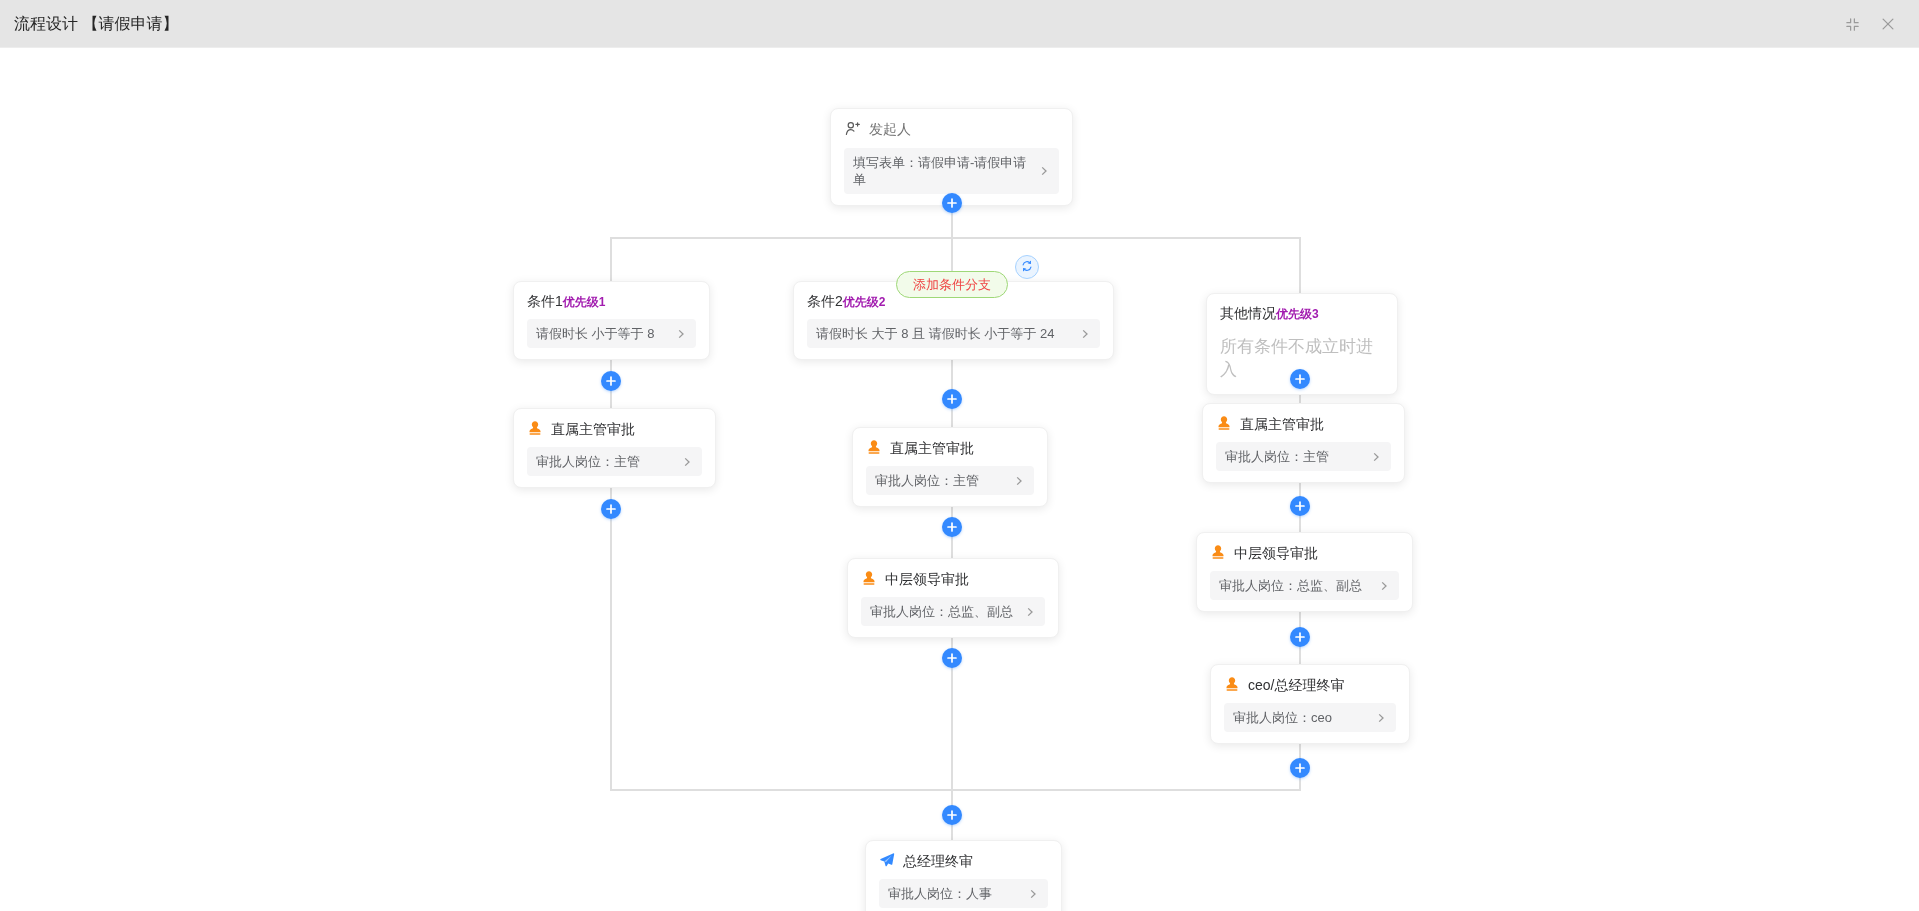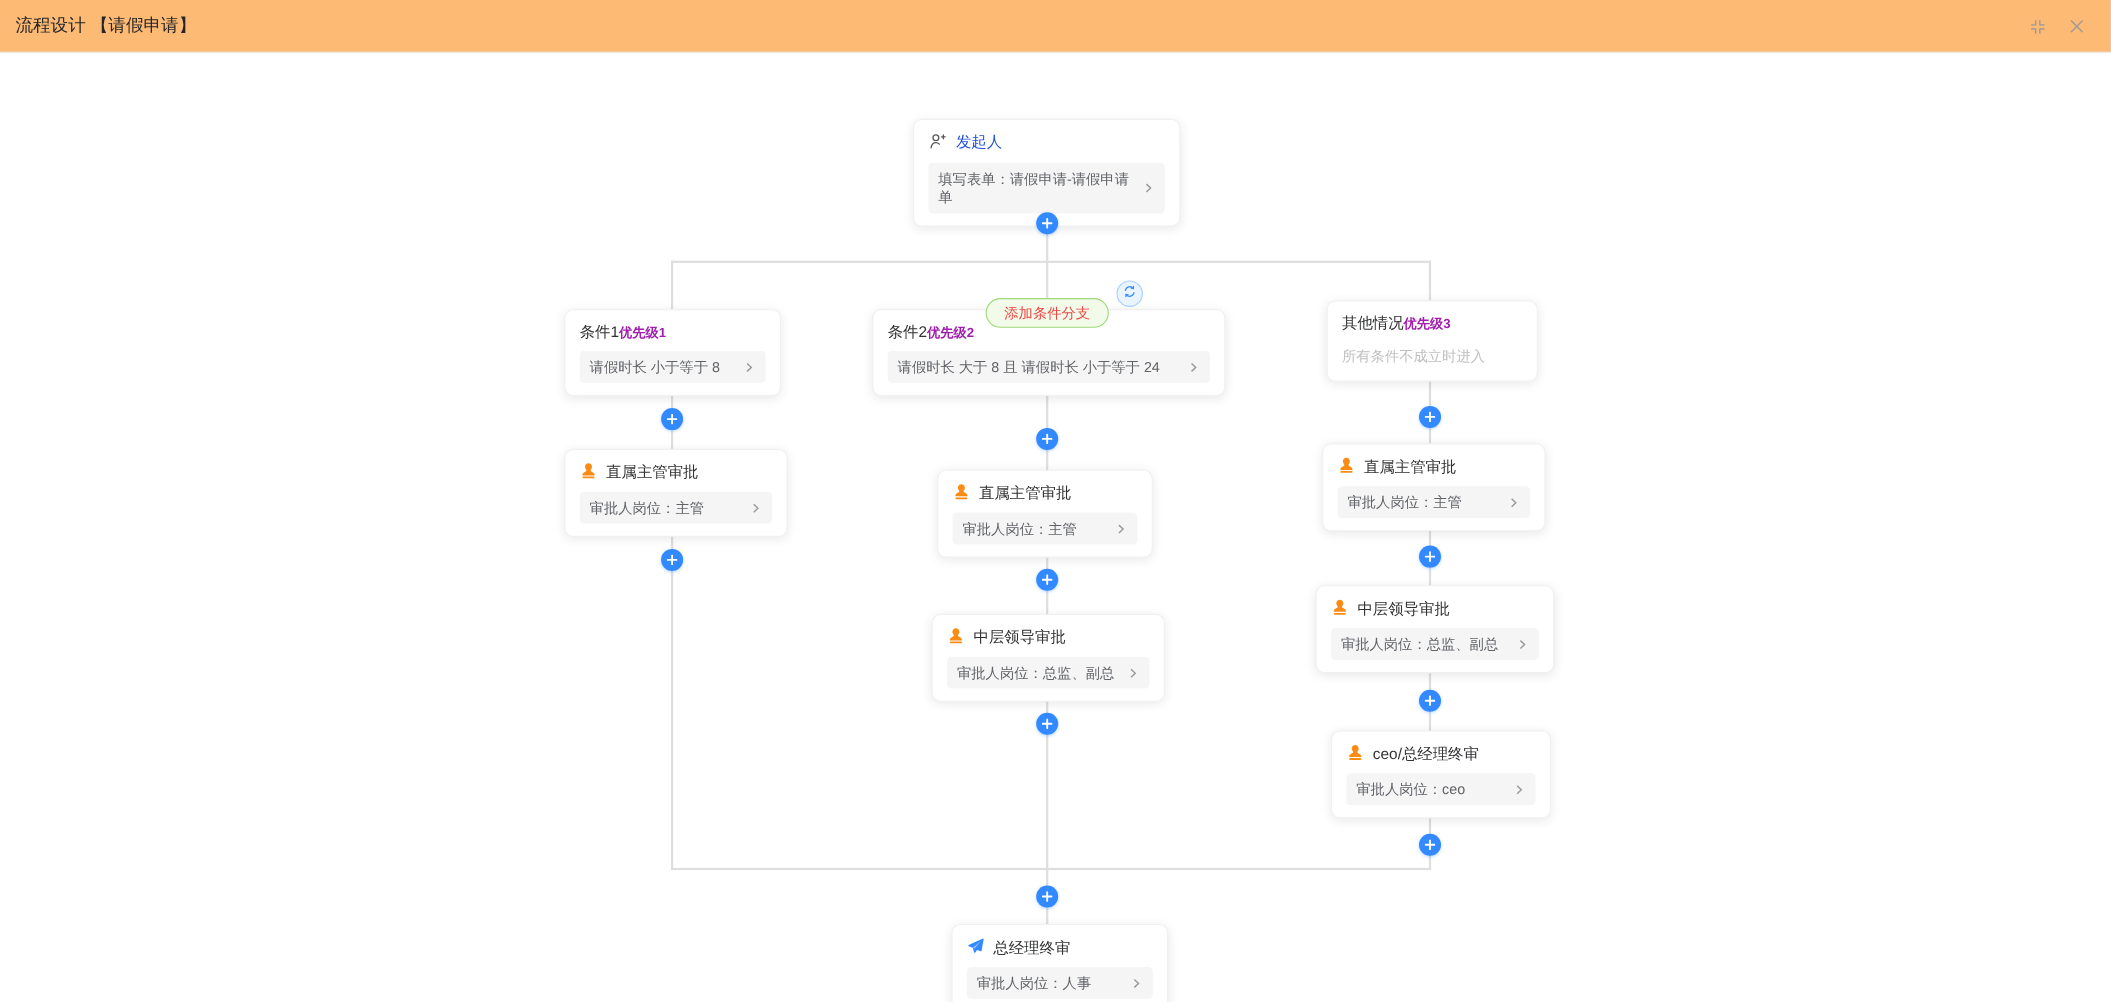--- a/index.html
+++ b/index.html
@@ -1,20 +1,20 @@
 <!DOCTYPE html>
 <html><head>
 <meta charset="utf-8">
 <style>
   * { margin:0; padding:0; box-sizing:border-box; }
   html,body { width:1919px; height:911px; overflow:hidden; background:#fff;
               font-family:"Liberation Sans","DejaVu Sans",sans-serif; }
 
   
-  .header { position:relative; height:48px; border-bottom:1px solid #ededed; background:#fdba74; }
+  .header { position:relative; height:48px; border-bottom:1px solid #ededed; background:#e5e5e5; }
   .header-title { position:absolute; left:14px; top:0; line-height:48px; font-size:16px;
                   font-weight:500; color:#262626; }
   .header-actions { position:absolute; right:22px; top:0; height:48px; display:flex; align-items:center; gap:18px; }
   .hicon { width:18px; height:18px; display:flex; align-items:center; justify-content:center; cursor:pointer; }
 
   
   .toolbar { position:absolute; top:53px; left:1329px; display:flex; align-items:center; height:29px; }
   .tool-group { display:flex; height:29px; border:1px solid #e6e6e6; border-radius:4px; background:#fff; }
   .tool-cell { display:flex; align-items:center; justify-content:center; border-right:1px solid #e6e6e6;
                cursor:pointer; color:#595959; font-size:13px; }
@@ -29,28 +29,28 @@
   .cline { position:absolute; background:#dedede; z-index:1; }
 
   .plus-btn { position:absolute; width:20px; height:20px; border-radius:50%; background:#3389ff;
               z-index:4; display:flex; align-items:center; justify-content:center; cursor:pointer;
               box-shadow:0 1px 3px rgba(51,137,255,.35); }
 
   .node { position:absolute; background:#fff; border:1px solid #f0f0f0; border-radius:8px;
           box-shadow:0 2px 10px rgba(0,0,0,.09); padding:11px 13px; z-index:3; cursor:pointer; }
   .node-title { display:flex; align-items:center; gap:8px; font-size:14px; color:#303133;
                 margin-bottom:8px; white-space:nowrap; }
-  .node-title.gray { color:#1d4ed8; }
+  .node-title.gray { color:#737373; }
   .title-spread { gap:0; }
   .priority { font-size:12px; color:#a21caf; font-weight:700; }
   .node-content { background:#f5f5f6; border-radius:4px; padding:6px 9px; font-size:13px; color:#606266;
                   display:flex; align-items:center; justify-content:space-between; gap:6px;
                   line-height:17px; cursor:pointer; }
   .node-content .txt { flex:1; }
-  .node-content-plain { padding:4px 0 2px; font-size:13px; color:#bfbfbf; }
+  .node-content-plain { padding:4px 0 2px; font-size:17px; color:#bfbfbf; }
   .chev { flex:none; display:flex; align-items:center; }
 
   .branch-pill { position:absolute; left:896px; top:222px; width:112px; height:27px; z-index:5;
                  background:#f2fbea; border:1px solid #9ed877; border-radius:14px; color:#ef4444;
                  font-size:13px; display:flex; align-items:center; justify-content:center; cursor:pointer; }
   .swap-badge { position:absolute; left:1015px; top:206px; width:24px; height:24px; border-radius:50%;
                 background:#eaf4ff; border:1px solid #a6d2ff; z-index:5; display:flex; align-items:center;
                 justify-content:center; cursor:pointer; }
 </style>
 </head>
@@ -261,21 +261,21 @@
     <div class="node-content">
       <span class="txt" style="max-width:252px;">请假时长 大于 8 且 请假时长 小于等于 24</span>
       <span class="chev">
           <svg width="12" height="12" viewBox="0 0 12 12" fill="none" stroke="#999" stroke-width="1.3">
             <path d="M4.2 2.4L8 6l-3.8 3.6"></path>
           </svg>
         </span>
     </div>
   </div>
 
-  <div class="node" style="left:1206px; top:224px; width:192px;">
+  <div class="node" style="left:1206px; top:244px; width:192px;">
     <div class="node-title title-spread">
       <span>其他情况</span>
       <span class="priority">优先级3</span>
     </div>
     <div class="node-content-plain">所有条件不成立时进入</div>
   </div>
 
   <div class="node" style="left:513px; top:359px; width:203px;">
     <div class="node-title">
       <span>

